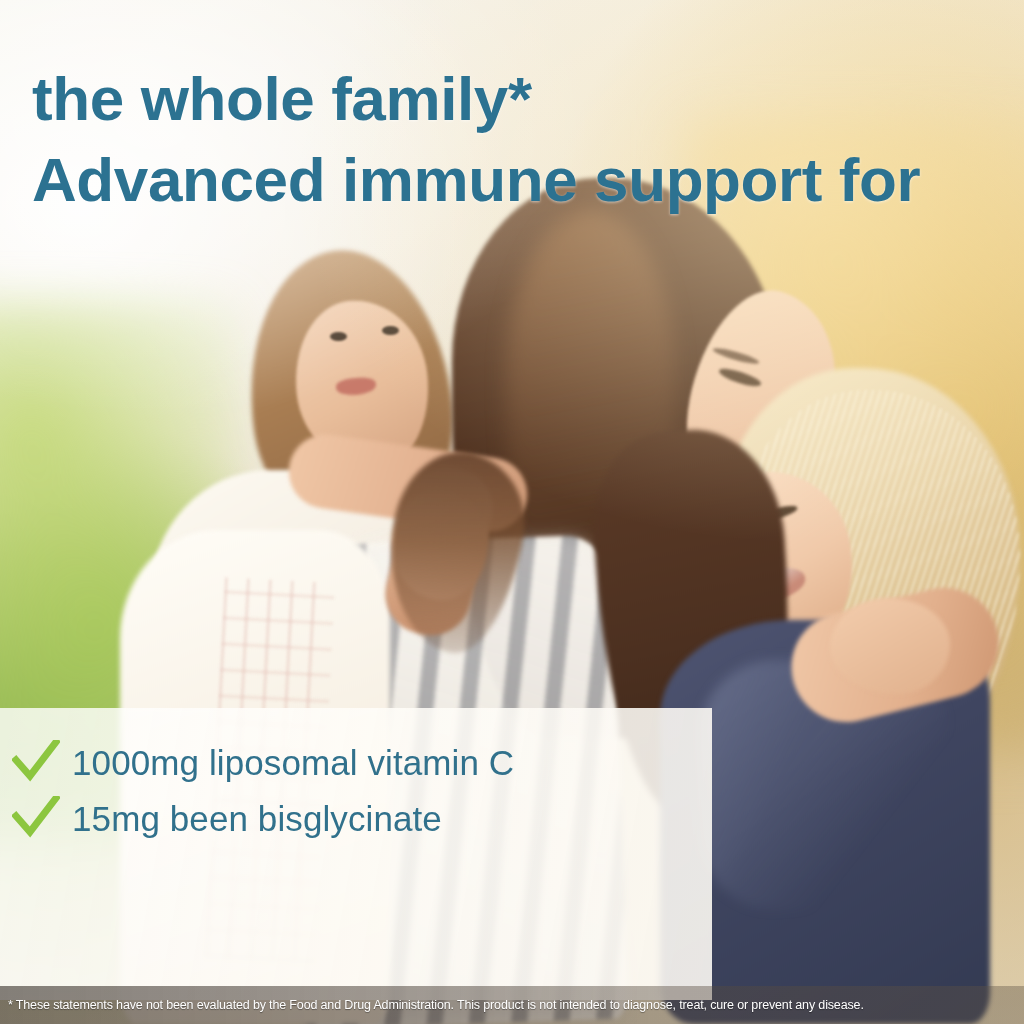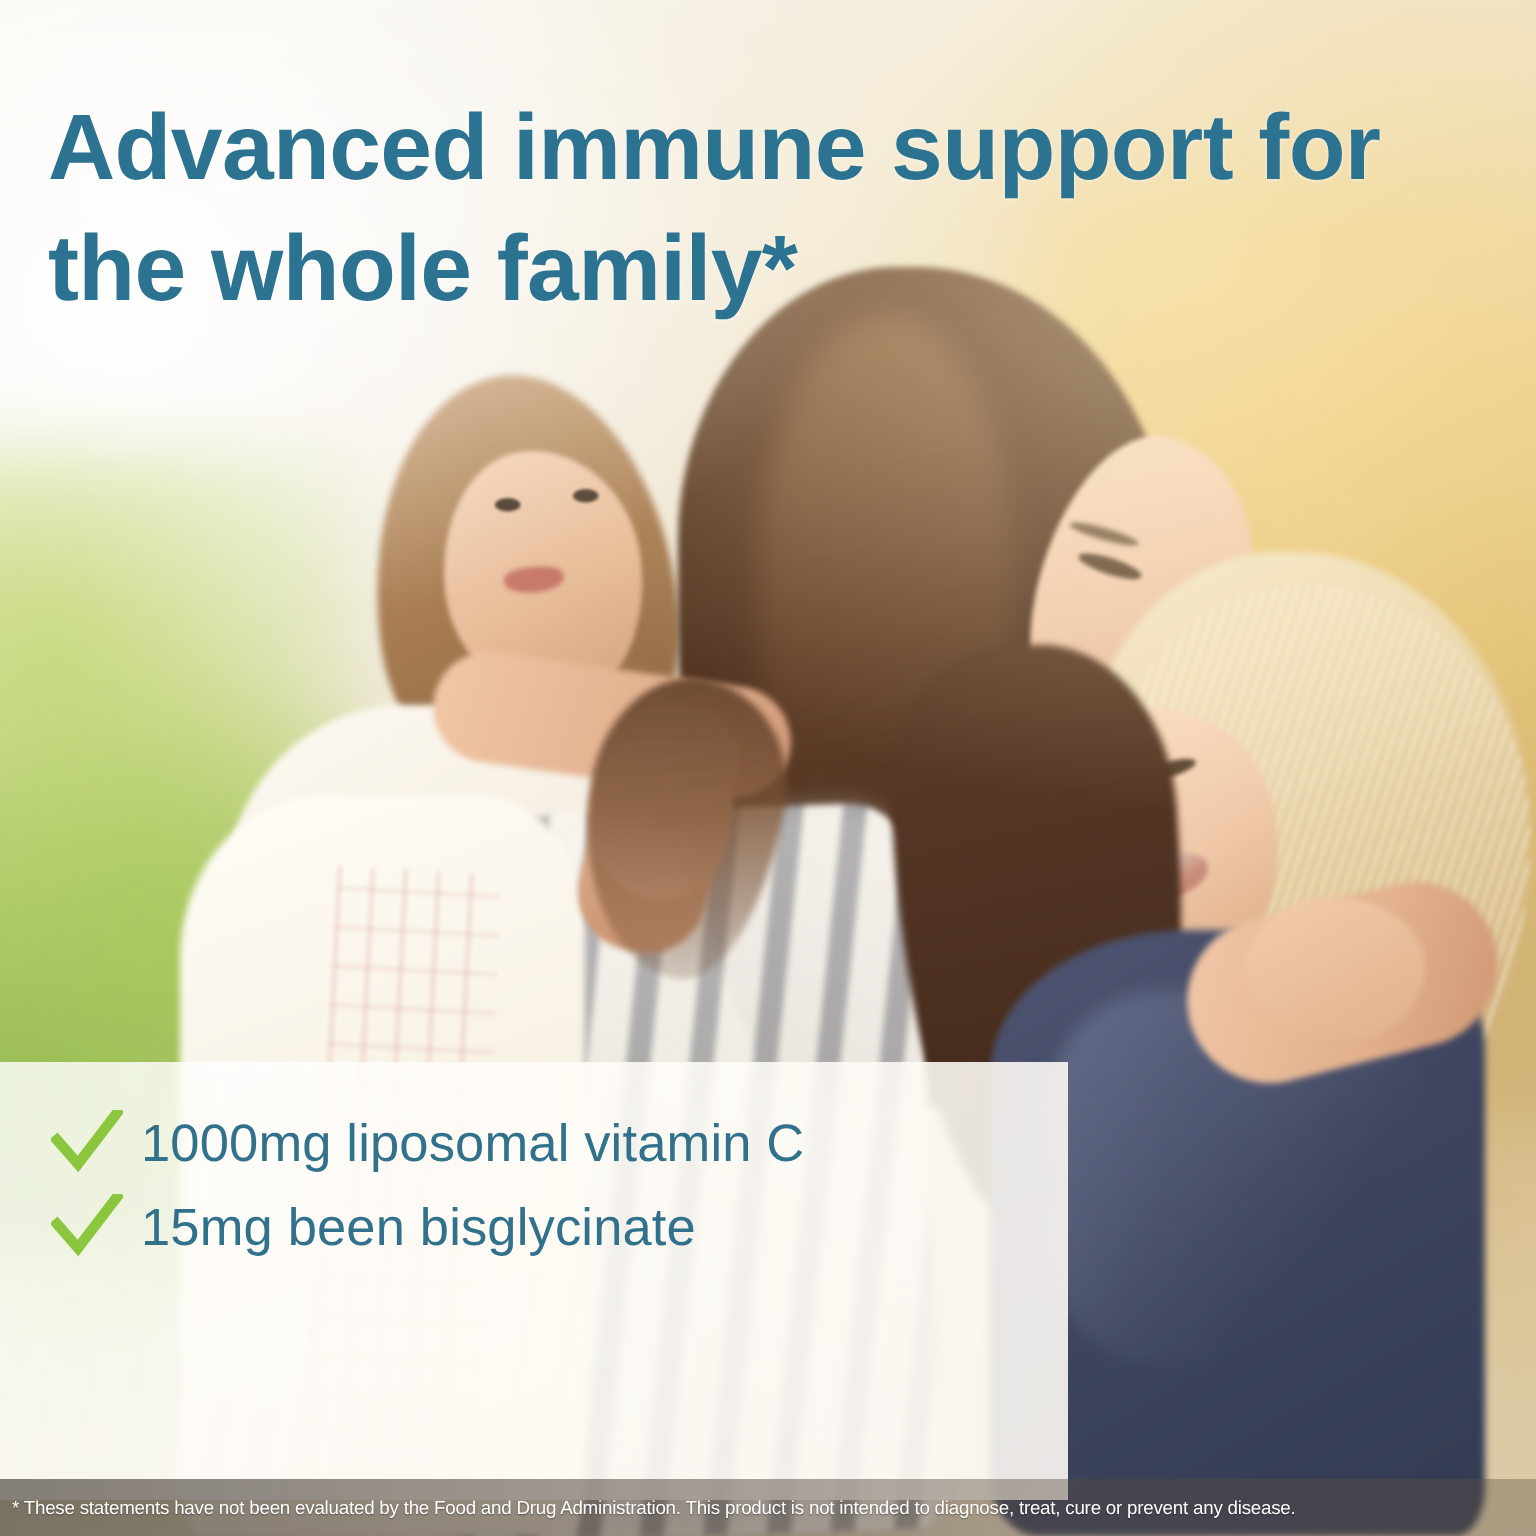--- a/index.html
+++ b/index.html
@@ -448,21 +448,20 @@
     top: 708px;
     width: 712px;
     padding: 30px 0 0 0;
     margin: 0;
     list-style: none;
   }
   .benefit-row {
     display: flex;
     align-items: flex-start;
     margin-bottom: 6px;
-    padding-left: 22px;
   }
   .check-icon {
     flex: 0 0 auto;
     width: 72px;
     display: flex;
     justify-content: center;
     padding-top: 2px;
   }
   .check-icon svg {
     display: block;
@@ -539,22 +538,22 @@
     <div class="mom-hair-right"></div>
     <div class="boy-shirt"></div>
     <div class="boy-shirt-fold"></div>
     <div class="mom-arm"></div>
     <div class="mom-hand"></div>
 
     <div class="sun-haze"></div>
   </div>
 
   <h1 class="headline" style="color: rgb(44, 114, 145);">
+    <span class="line">the whole family*</span>
     <span class="line">Advanced immune support for</span>
-    <span class="line">the whole family*</span>
   </h1>
 
   <div class="benefits-panel"></div>
 
   <ul class="benefit-list">
 
     <li class="benefit-row">
       <span class="check-icon">
         <svg width="48" height="44" viewBox="0 0 48 44" aria-hidden="true">
           <path d="M4 20 L18 36 L44 2" fill="none" stroke="#8cc63f" stroke-width="7" stroke-linecap="square" stroke-linejoin="miter"></path>

